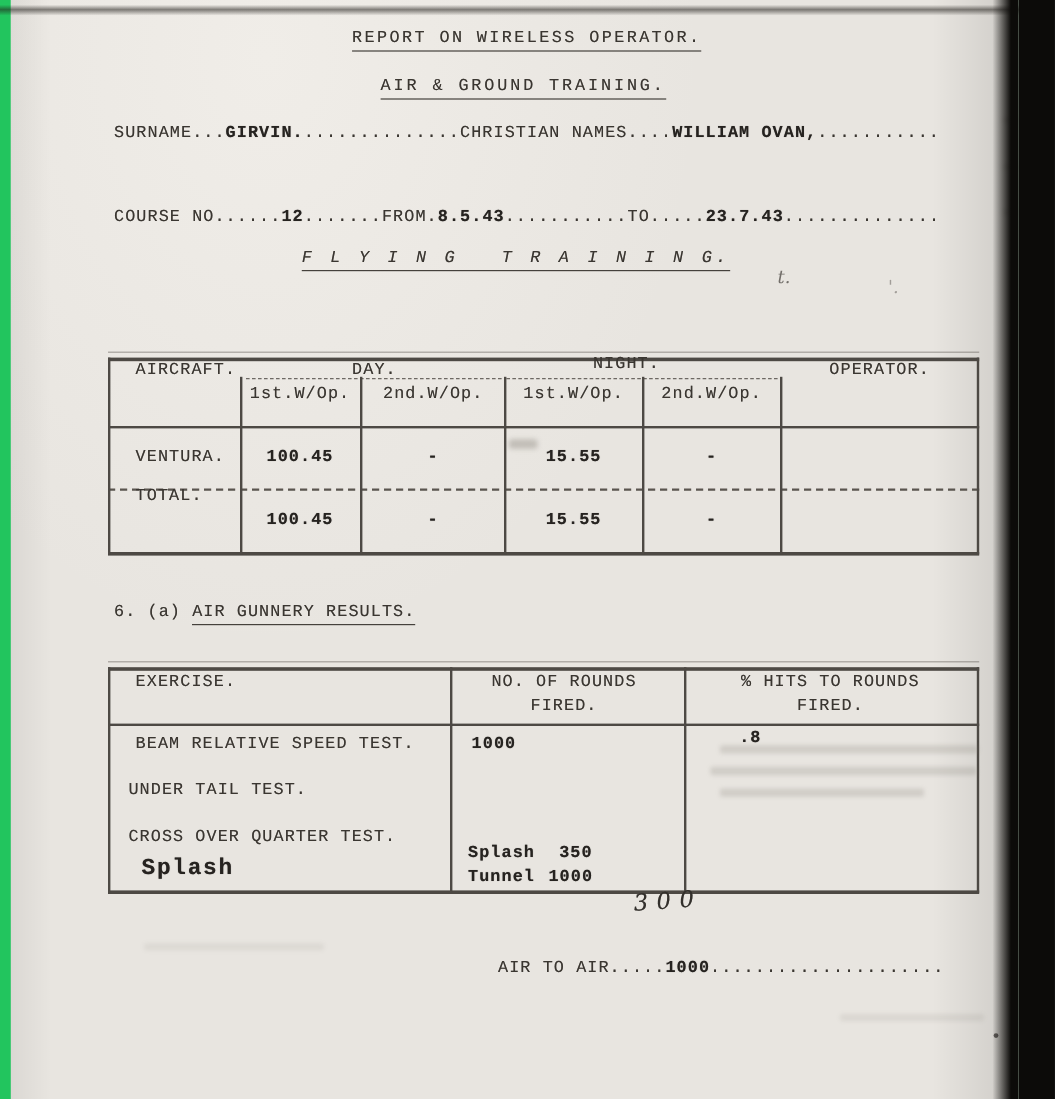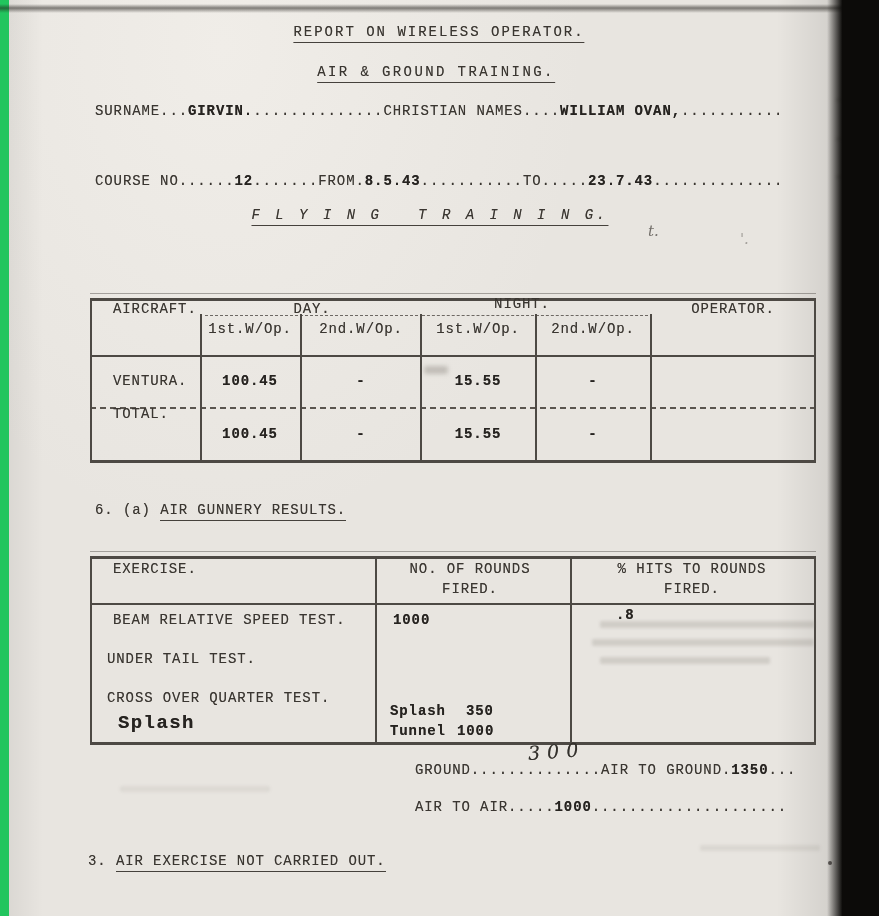--- a/index.html
+++ b/index.html
@@ -139,26 +139,24 @@
     <div class="t b" style="left:390px;top:703px;">Splash</div>
     <div class="t b" style="left:466px;top:703px;">350</div>
     <div class="t b" style="left:390px;top:723px;">Tunnel</div>
     <div class="t b" style="left:457px;top:723px;">1000</div>
 
     <div class="bleed" style="left:600px;top:621px;width:215px;height:7px;"></div>
     <div class="bleed" style="left:592px;top:639px;width:222px;height:7px;"></div>
     <div class="bleed" style="left:600px;top:657px;width:170px;height:7px;"></div>
   </div>
 
-  <div class="t" style="left:415px;top:762px;"><span>GROUND..............</span><span>AIR TO GROUND.</span><span class="b">1350</span><span>...</span></div>
   <div class="hand" style="left:528px;top:740px;">300</div>
 
   <div class="t" style="left:415px;top:799px;text-align:center;"><span>AIR TO AIR.....</span><span class="b">1000</span><span>.....................</span></div>
 
-  <div class="t" style="left:88px;top:853px;"><span>3. </span><span class="u">AIR EXERCISE NOT CARRIED OUT.</span></div>
 
   <div class="dot" style="left:828px;top:861px;"></div>
   <div class="bleed" style="left:836px;top:98px;width:14px;height:4px;"></div>
   <div class="bleed" style="left:836px;top:137px;width:14px;height:4px;"></div>
   <div class="bleed" style="left:836px;top:175px;width:14px;height:4px;"></div>
   <div class="bleed" style="left:700px;top:845px;width:120px;height:6px;opacity:.6;"></div>
   <div class="bleed" style="left:120px;top:786px;width:150px;height:6px;opacity:.5;"></div>
 
   <div class="edge-right"></div>
 </div>

